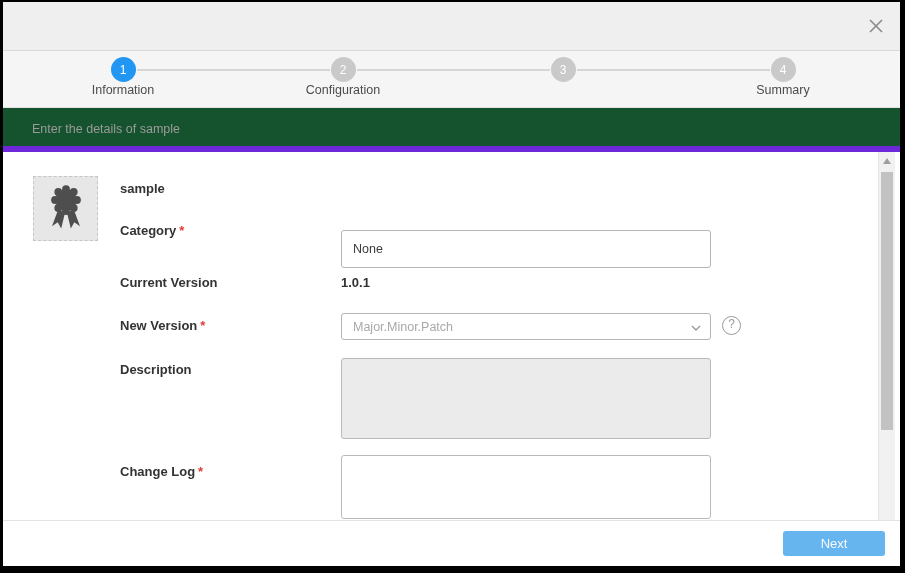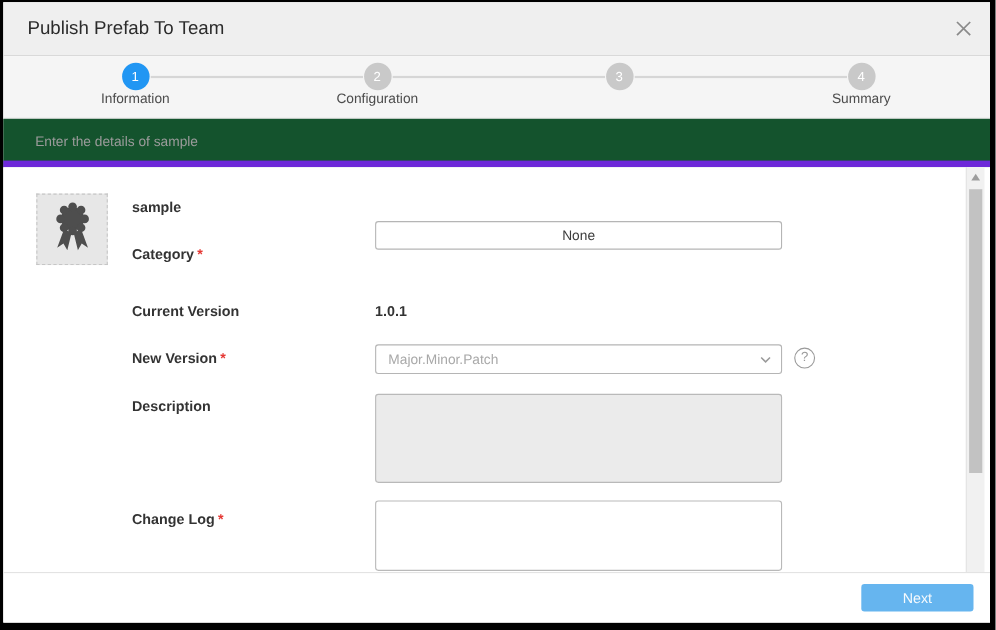--- a/index.html
+++ b/index.html
@@ -60,21 +60,20 @@
        font-size:13px;cursor:pointer;}
   .btn-cancel{left:670px;background:#828282;color:#dcdcdc;}
   .btn-next{left:780px;background:#66b5ef;color:#f6fafd;}
 </style>
 </head>
 <body>
 
 <div class="dialog">
 
   <div class="hdr">
-    <div class="title">Publish Prefab To Team</div>
     <div class="close">
       <svg width="18" height="18" viewBox="0 0 18 18">
         <line x1="3" y1="3" x2="15" y2="15" stroke="#8a8a8a" stroke-width="1.6"></line>
         <line x1="15" y1="3" x2="3" y2="15" stroke="#8a8a8a" stroke-width="1.6"></line>
       </svg>
     </div>
   </div>
 
   <div class="stepper">
     <div class="sline" style="left:134px;width:193px;"></div>
@@ -122,21 +121,21 @@
           </g>
         </svg>
       </span>
     </div>
 
     <div class="flabel" style="top:29px;">sample</div>
 
     <div class="flabel" style="top:71px;">
       <span>Category</span><span class="req">*</span>
     </div>
-    <input class="tinput" style="top: 49px; height: 26px; text-align: center;" value="None">
+    <input class="tinput" style="top: 78px; height: 38px;" value="None">
 
     <div class="flabel" style="top:123px;">Current Version</div>
     <div class="valtext" style="top:123px;">1.0.1</div>
 
     <div class="flabel" style="top:166px;">
       <span>New Version</span><span class="req">*</span>
     </div>
     <div class="selwrap">
       <input class="tinput" style="left: 0px;" placeholder="Major.Minor.Patch">
       <span class="chev">

